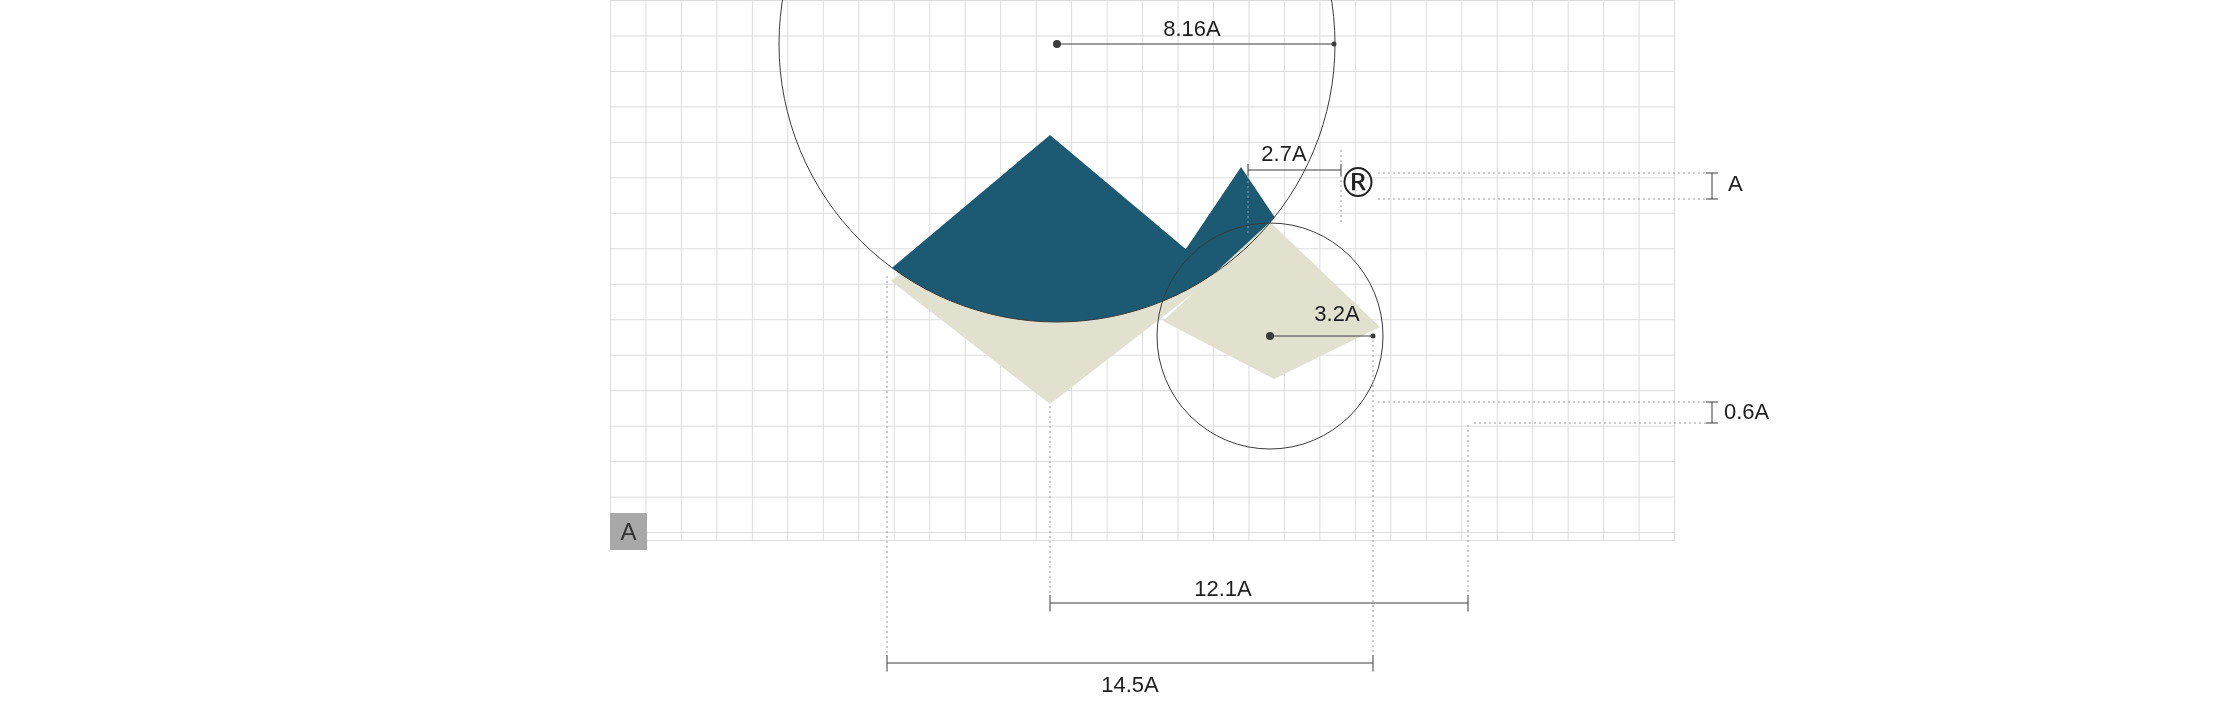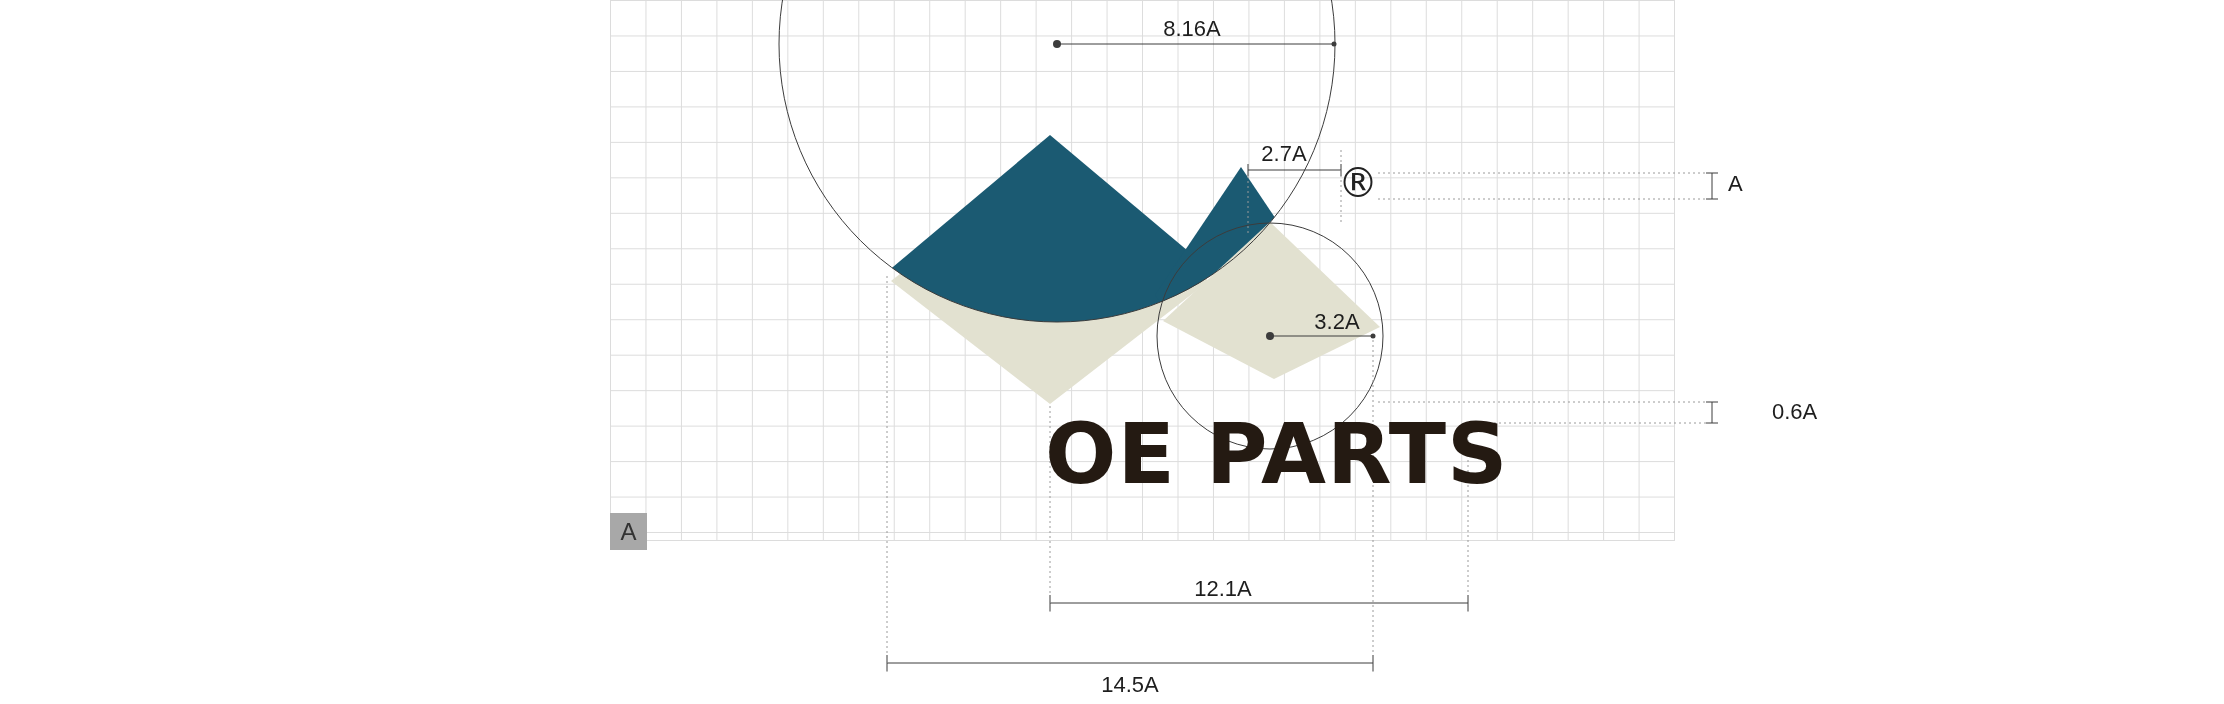--- a/index.html
+++ b/index.html
@@ -115,27 +115,26 @@
       <line x1="1474" y1="423" x2="1712" y2="423"></line>
     </g>
   </svg>
 
   <div class="dim-label" style="left:1132px;top:17px;">8.16A</div>
 
   <div class="dim-label" style="left:1224px;top:142px;text-align:center;">2.7A</div>
 
   <div class="dim-label left-align" style="left:1728px;top:172px;">A</div>
 
-  <div class="dim-label" style="left:1277px;top:310px;">3.2A</div>
+  <div class="dim-label" style="left:1277px;top:302px;">3.2A</div>
 
-  <div class="dim-label left-align" style="left:1724px;top:400px;margin-left:48px;">0.6A</div>
+  <div class="dim-label left-align" style="left:1724px;top:400px;">0.6A</div>
 
   <div class="dim-label" style="left:1163px;top:577px;">12.1A</div>
 
   <div class="dim-label" style="left:1070px;top:637px;margin-top:36px;">14.5A</div>
 
   <div class="registered">®</div>
 
-  <div class="wordmark">OE PARTS</div>
 
   <div class="unit-box">A</div>
 
 </div>
 
 </body></html>

